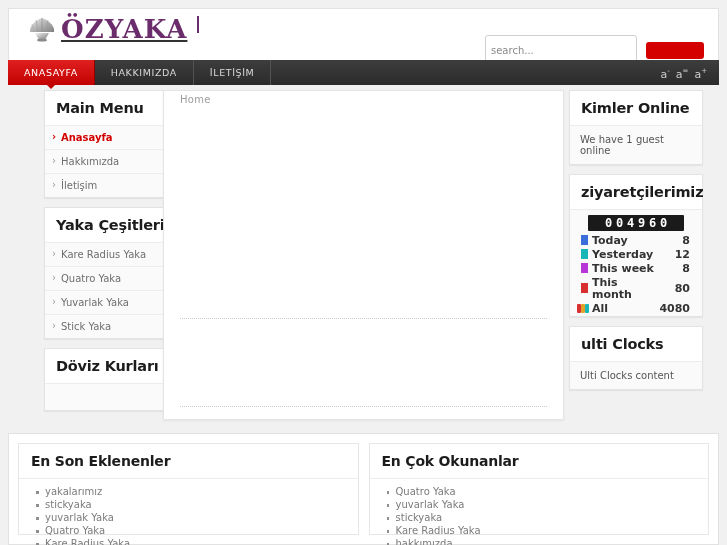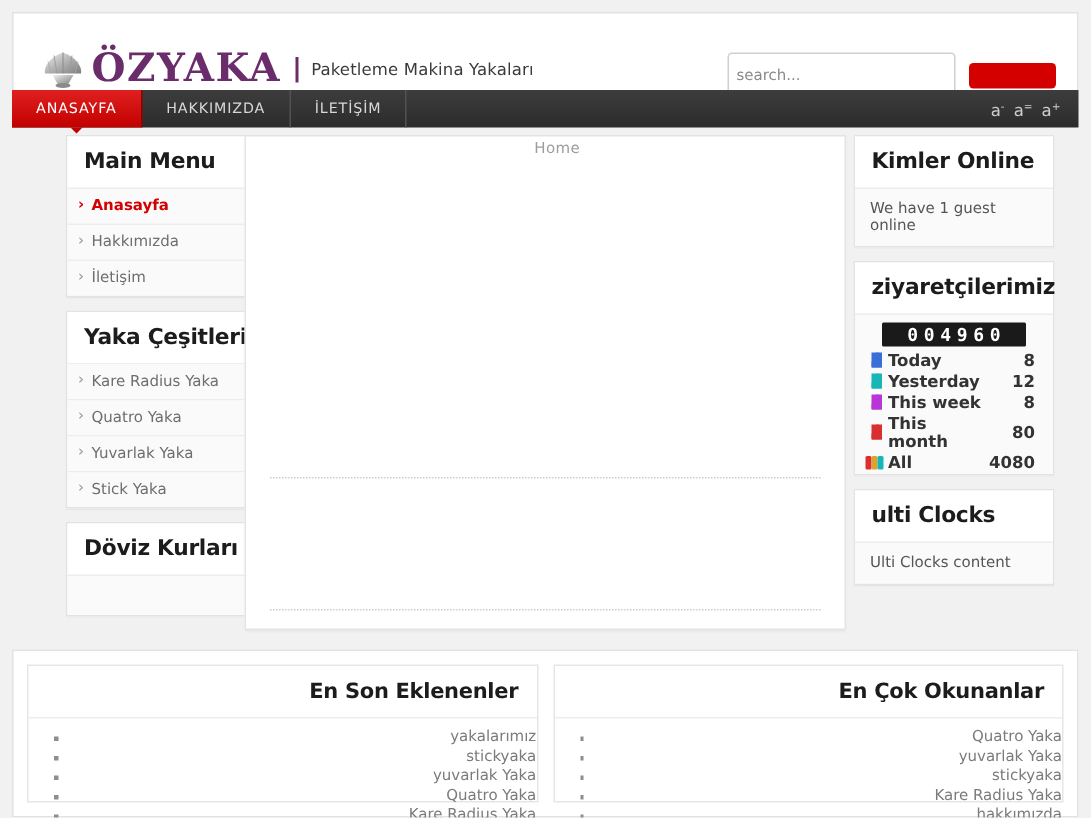--- a/index.html
+++ b/index.html
@@ -25,23 +25,23 @@
   .header-wrap {
     position: absolute;
     left: 8px; top: 8px;
     width: 711px; height: 52px;
     background: #ffffff;
     border: 1px solid #e2e2e2;
     border-bottom: none;
   }
   .logo-block {
     position: absolute;
-    left: 18px; top: 24px;
+    left: 18px; top: 7px;
     display: flex;
-    align-items: center;
+    text-decoration: underline;
   }
   .logo-mark {
     width: 30px; height: 26px;
     margin-right: 4px;
     position: relative;
   }
   .logo-text {
     font-family: "DejaVu Serif", "Liberation Serif", serif;
     font-size: 26px;
     font-weight: bold;
@@ -218,21 +218,20 @@
     font-weight: bold;
   }
   .menu-list a.active::before { color: #d40000; }
 
   
   .breadcrumb {
     padding: 3px 0 0 16px;
     font-size: 10px;
     color: #9d9d9d;
     letter-spacing: 0.3px;
-    text-align: center;
   }
   .dotted-rule {
     position: absolute;
     left: 16px; right: 16px;
     border-top: 1px dotted #cccccc;
     height: 0;
   }
   .dotted-rule.r1 { top: 227px; }
   .dotted-rule.r2 { top: 315px; }
 
@@ -316,21 +315,20 @@
     background: #ffffff;
     border: 1px solid #e2e2e2;
     padding: 9px;
     display: flex;
     gap: 10px;
   }
   .bottom-box {
     flex: 1;
     border: 1px solid #e6e6e6;
     background: #fff;
-    text-align: right;
   }
   .bottom-title {
     font-size: 14px;
     font-weight: bold;
     color: #1c1c1c;
     padding: 9px 12px;
     border-bottom: 1px solid #ededed;
     letter-spacing: -0.2px;
   }
   .bottom-list {
@@ -374,21 +372,20 @@
           <path d="M9 4 L11 16" stroke="#9a9a9a" stroke-width="0.6" fill="none"></path>
           <path d="M21 4 L19 16" stroke="#9a9a9a" stroke-width="0.6" fill="none"></path>
           <path d="M5 8 L7 16" stroke="#a5a5a5" stroke-width="0.5" fill="none"></path>
           <path d="M25 8 L23 16" stroke="#a5a5a5" stroke-width="0.5" fill="none"></path>
           <path d="M8 17 L22 17 L18 24 L12 24 Z" fill="url(#shg)"></path>
           <ellipse cx="15" cy="24" rx="5" ry="1.6" fill="#8a8a8a"></ellipse>
         </svg>
       </span>
       <span class="logo-text">ÖZYAKA</span>
       <span class="logo-divider"></span>
-      <span class="logo-tagline">Paketleme Makina Yakaları</span>
     </div>
 
     <div class="search-area">
       <input class="search-input" type="text" placeholder="search..." style="">
       <button class="search-btn"></button>
     </div>
   </div>
 
   <div class="navbar">
     <div class="nav-item active">

